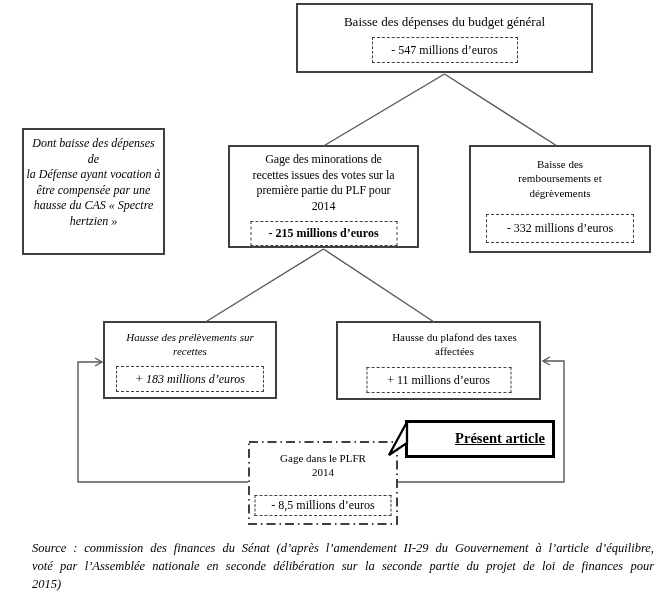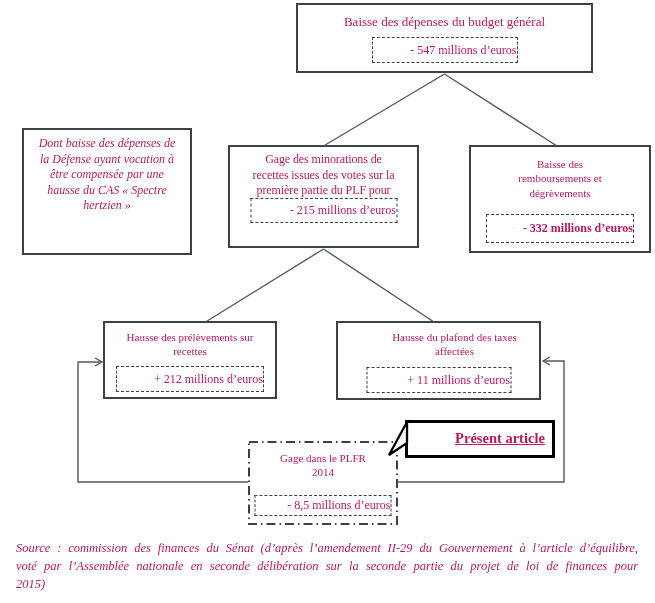--- a/index.html
+++ b/index.html
@@ -1,50 +1,50 @@
 <!DOCTYPE html>
 <html><head>
 <meta charset="utf-8">
 <style>
   * { margin:0; padding:0; box-sizing:border-box; }
   html,body { background:#ffffff; }
   .stage {
     position:relative; width:655px; height:603px; background:#fff;
-    font-family:"Liberation Serif","DejaVu Serif",serif; color:#be185d;
+    font-family:"Liberation Serif","DejaVu Serif",serif; color:#000000;
     overflow:hidden;
   }
   .node {
     position:absolute; border:2px solid #3d4045; background:#fff; text-align:center;
   }
   .title {
     display:block; white-space:pre-line; font-size:11px; line-height:1.3; padding:0 2px;
   }
   .valbox {
     position:absolute; left:50%; transform:translateX(-50%);
     border:1px dashed #3d4045; background:#fff;
-    font-size:12px; white-space:nowrap; text-align:right;
+    font-size:12px; white-space:nowrap; text-align:center;
   }
   
   .n-top        { left:296px; top:3px;   width:297px; height:70px; }
   .n-top .title { padding-top:9px; font-size:13px; }
   .n-top .valbox{ bottom:8px; width:146px; height:26px; line-height:24px; }
 
-  .n-side        { left:22px; top:128px; width:170px; height:127px; }
+  .n-side        { left:22px; top:128px; width:143px; height:127px; }
   .n-side .title { padding-top:6px; font-style:italic; font-size:12px; }
   .n-side .valbox{ bottom:5px; width:146px; height:28px; line-height:26px; }
 
   .n-middle        { left:228px; top:145px; width:191px; height:103px; }
   .n-middle .title { padding-top:5px; font-size:12px; letter-spacing:-0.1px; }
-  .n-middle .valbox{ bottom:23px; width:147px; height:25px; line-height:23px; }
+  .n-middle .valbox{ bottom:0; width:147px; height:25px; line-height:23px;font-weight:bold; }
 
   .n-right        { left:469px; top:145px; width:182px; height:108px; }
   .n-right .title { padding-top:10px; }
-  .n-right .valbox{ bottom:8px; width:148px; height:29px; line-height:27px;font-weight:bold; }
+  .n-right .valbox{ bottom:8px; width:148px; height:29px; line-height:27px; }
 
-  .n-ll        { left:103px; top:321px; width:174px; height:78px; }
+  .n-ll        { left:103px; top:321px; width:174px; height:78px;font-style:italic; }
   .n-ll .title { padding-top:7px; }
   .n-ll .valbox{ bottom:5px; width:148px; height:26px; line-height:24px; }
 
   .n-lr        { left:336px; top:321px; width:205px; height:79px;padding-left:32px; }
   .n-lr .title { padding-top:7px; }
   .n-lr .valbox{ bottom:5px; width:145px; height:26px; line-height:24px; }
 
   
   .n-plfr        { left:248px; top:441px; width:150px; height:84px; border:none; position:absolute; background:transparent; text-align:center; }
   .n-plfr .title { padding-top:10px; }
@@ -54,21 +54,21 @@
     position:absolute; left:405px; top:420px; width:150px; height:38px;
     border:3px solid #000; background:#fff; text-align:center;
   }
   .callout .label {
     display:inline-block; margin-top:7px; font-size:14.5px; font-weight:bold;
     text-decoration:underline;
     margin-left:40px;
   }
 
   .source {
-    position:absolute; left:16px; top:540px; width:622px;
+    position:absolute; left:32px; top:540px; width:622px;
     font-style:italic; font-size:12.5px; line-height:1.42;
     text-align:justify; word-spacing:2.5px;
   }
 
   svg.overlay {
     position:absolute; left:0; top:0; width:655px; height:603px;
     pointer-events:none;
   }
 </style>
 </head>
@@ -100,21 +100,21 @@
   <div class="node n-right">
     <span class="title">Baisse des
 remboursements et
 dégrèvements</span>
     <div class="valbox">- 332 millions d’euros</div>
   </div>
 
   <div class="node n-ll">
     <span class="title">Hausse des prélèvements sur
 recettes</span>
-    <div class="valbox">+ 212 millions d’euros</div>
+    <div class="valbox">+ 183 millions d’euros</div>
   </div>
 
   <div class="node n-lr">
     <span class="title">Hausse du plafond des taxes
 affectées</span>
     <div class="valbox">+ 11 millions d’euros</div>
   </div>
 
   <div class="n-plfr">
     <span class="title">Gage dans le PLFR

